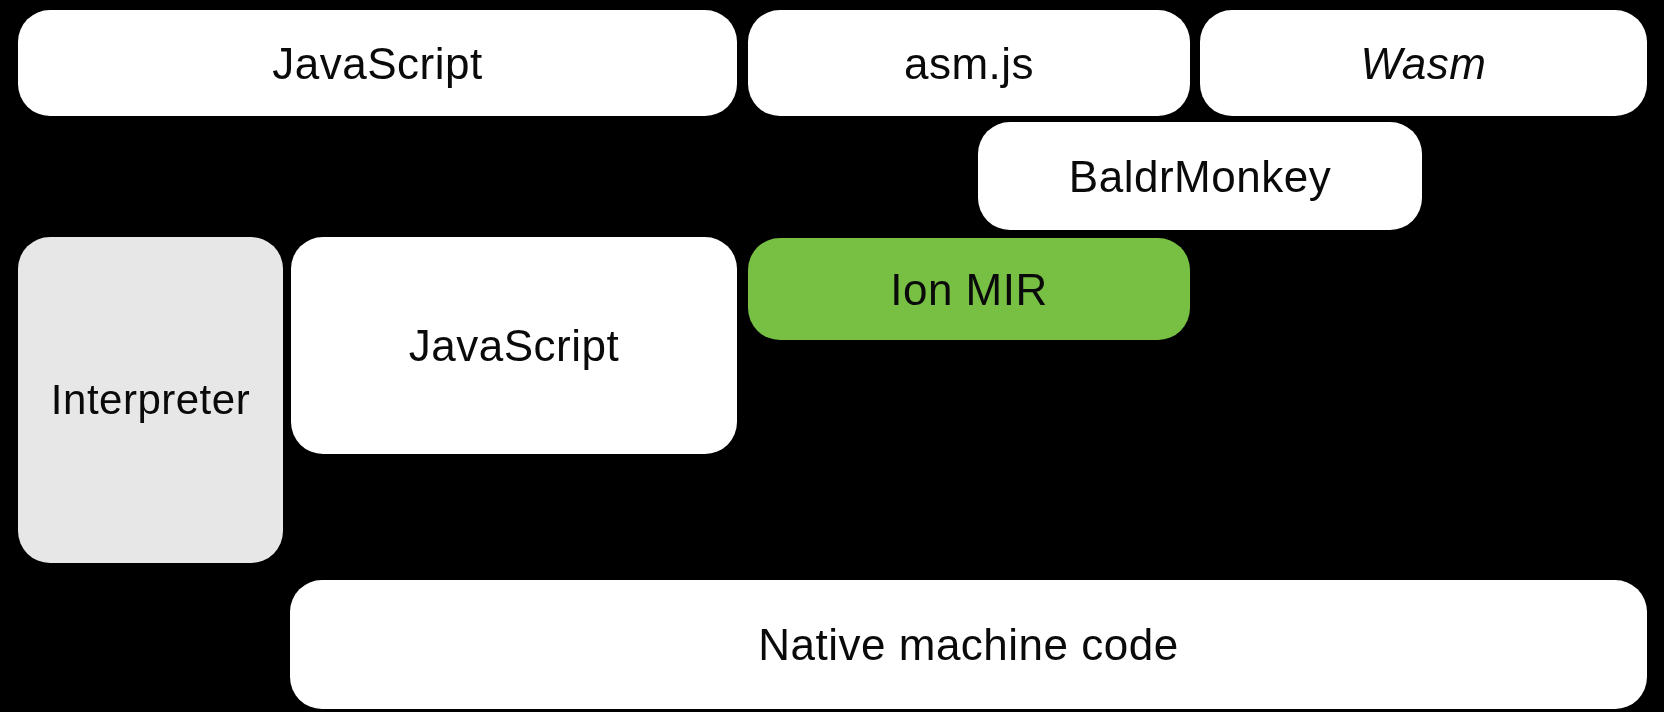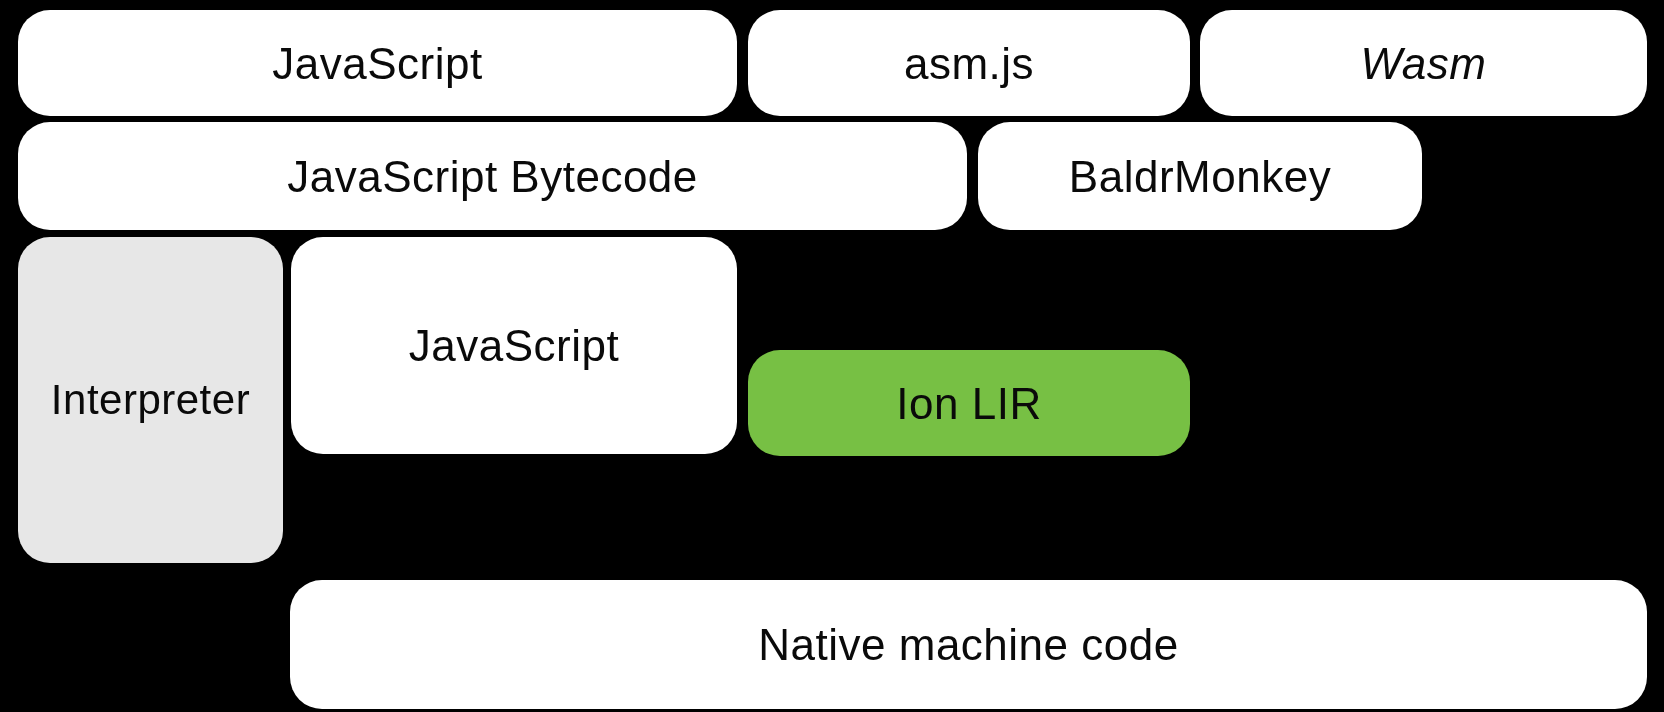--- a/index.html
+++ b/index.html
@@ -58,40 +58,37 @@
   </div>
 
   <div class="block b-asmjs">
     <span>asm.js</span>
   </div>
 
   <div class="block b-wasm">
     <span>Wasm</span>
   </div>
 
-  <div class="block b-bytecode">
-    <span>JavaScript Bytecode</span>
-  </div>
 
   <div class="block b-baldrmonkey">
     <span>BaldrMonkey</span>
   </div>
 
   <div class="block gray b-interpreter">
     <span>Interpreter</span>
   </div>
 
   <div class="block b-baseline">
     <span>JavaScript</span>
   </div>
 
+  <div class="block green b-ionmir">
+    <span>Ion MIR</span>
+  </div>
 
-  <div class="block green b-ionlir">
-    <span>Ion LIR</span>
-  </div>
 
 
 
   <div class="block b-native">
     <span>Native machine code</span>
   </div>
 
 </div>
 
 </body></html>

